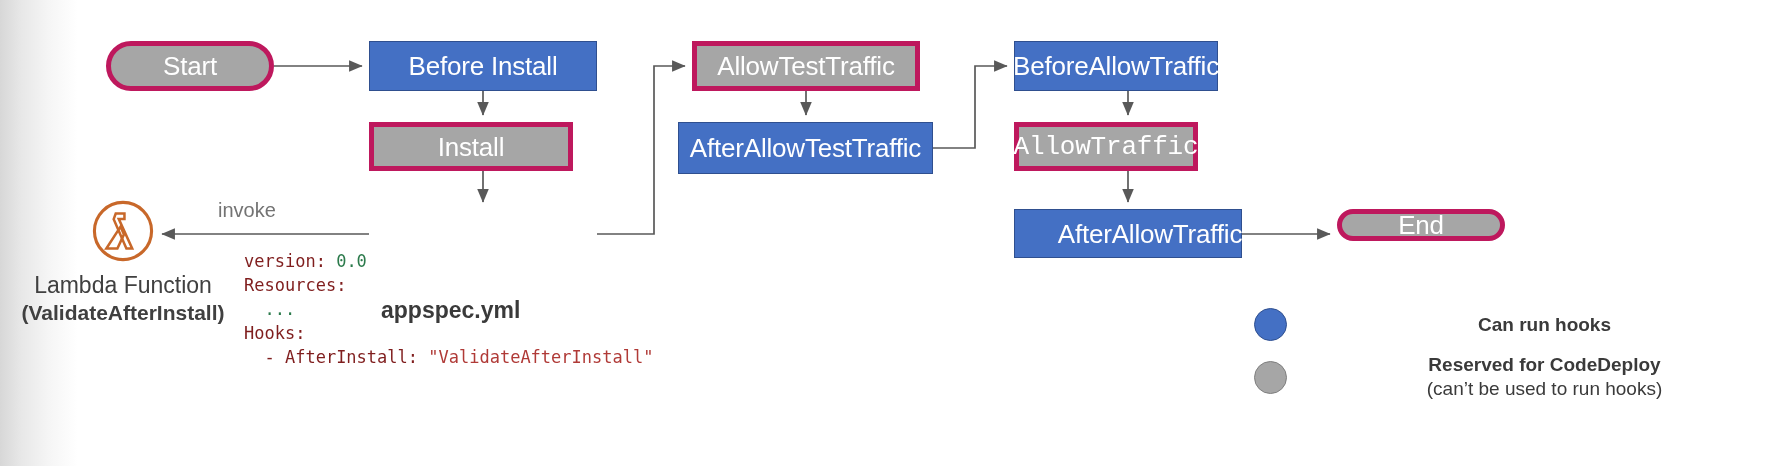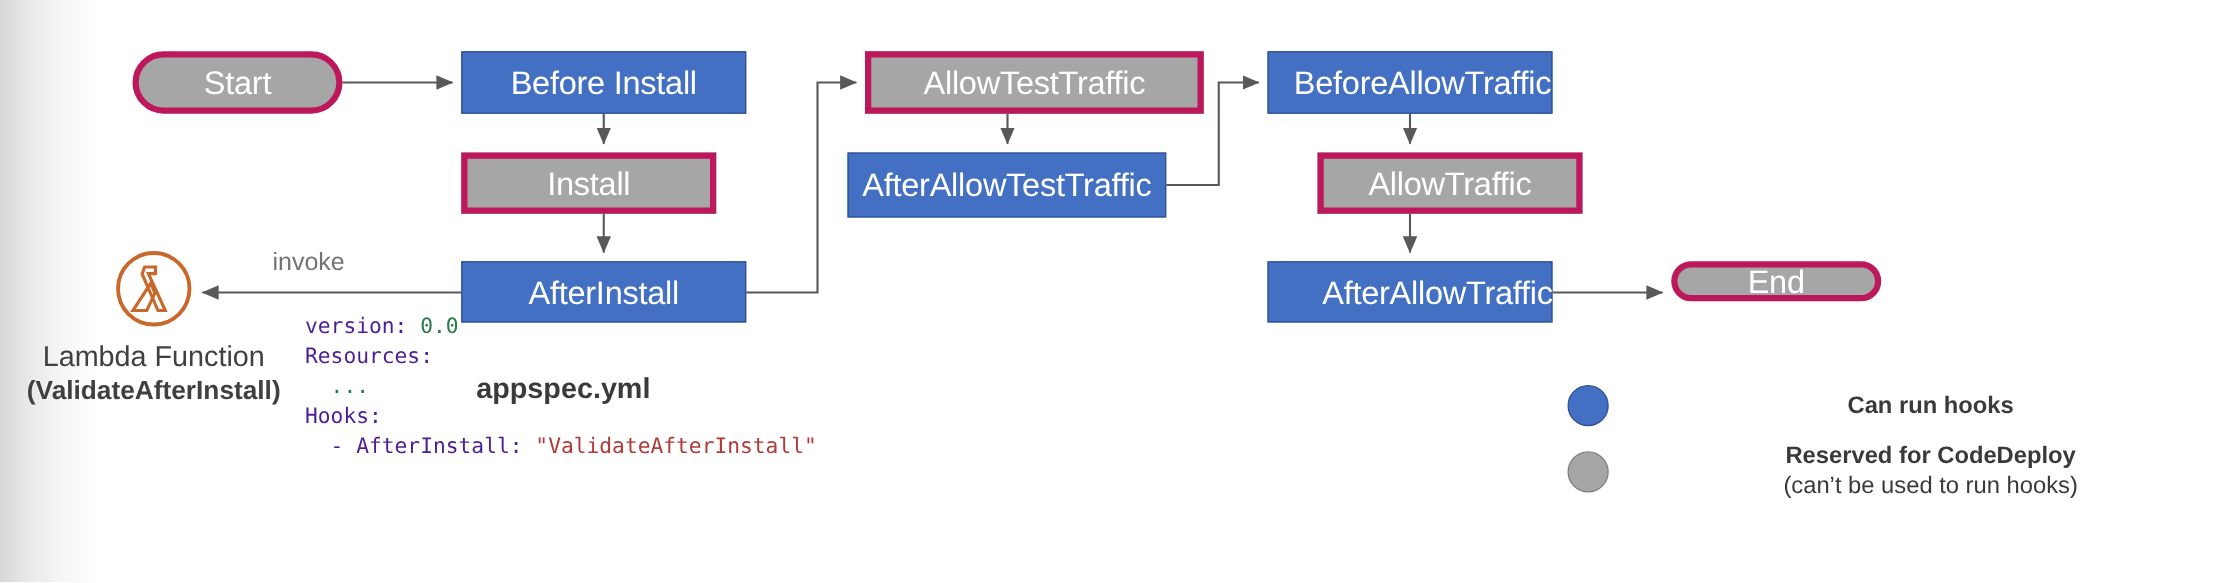--- a/index.html
+++ b/index.html
@@ -99,21 +99,21 @@
   
   #appspec-code {
     position: absolute;
     left: 244px;
     top: 249px;
     font-family: "DejaVu Sans Mono", monospace;
     font-size: 17px;
     line-height: 24px;
     white-space: pre;
   }
-  #appspec-code .k { color: #4c1d95; text-align: right; }
+  #appspec-code .k { color: #7f1d1d; text-align: right; }
   #appspec-code .v { color: #2b7a4b; }
   #appspec-code .s { color: #b03a37; }
   #appspec-code .p { color: #333333; }
   #appspec-filename {
     position: absolute;
     left: 381px;
     top: 297px;
     font-size: 23px;
     font-weight: bold;
     color: #3a3a3a;
@@ -199,37 +199,34 @@
   </div>
 
   <div class="node blue" style="left:369px; top:41px; width:228px; height:50px;">
     <span>Before Install</span>
   </div>
 
   <div class="node gray" style="left:369px; top:122px; width:204px; height:49px;">
     <span>Install</span>
   </div>
 
-  <div class="node blue" style="left:369px; top:209px; width:228px; height:49px;">
-    <span>AfterInstall</span>
-  </div>
-
-  <div class="node gray" style="left:692px; top:41px; width:271px; height:50px;">
+
+  <div class="node gray" style="left:692px; top:41px; width:228px; height:50px;">
     <span>AllowTestTraffic</span>
   </div>
 
   <div class="node blue" style="left:678px; top:122px; width:255px; height:52px;">
     <span>AfterAllowTestTraffic</span>
   </div>
 
-  <div class="node blue" style="left:1014px; top:41px; width:228px; height:50px;justify-content:flex-end;">
+  <div class="node blue" style="left:1014px; top:41px; width:204px; height:50px;">
     <span>BeforeAllowTraffic</span>
   </div>
 
-  <div class="node gray" style="left:1054px; top:122px; width:212px; height:49px;">
+  <div class="node gray" style="left:1014px; top:122px; width:184px; height:49px;font-family:Liberation Mono, monospace;">
     <span>AllowTraffic</span>
   </div>
 
   <div class="node blue" style="left:1014px; top:209px; width:228px; height:49px;padding-left:44px;">
     <span>AfterAllowTraffic</span>
   </div>
 
   <div class="node gray pill" style="left:1337px; top:209px; width:168px; height:32px;">
     <span>End</span>
   </div>

